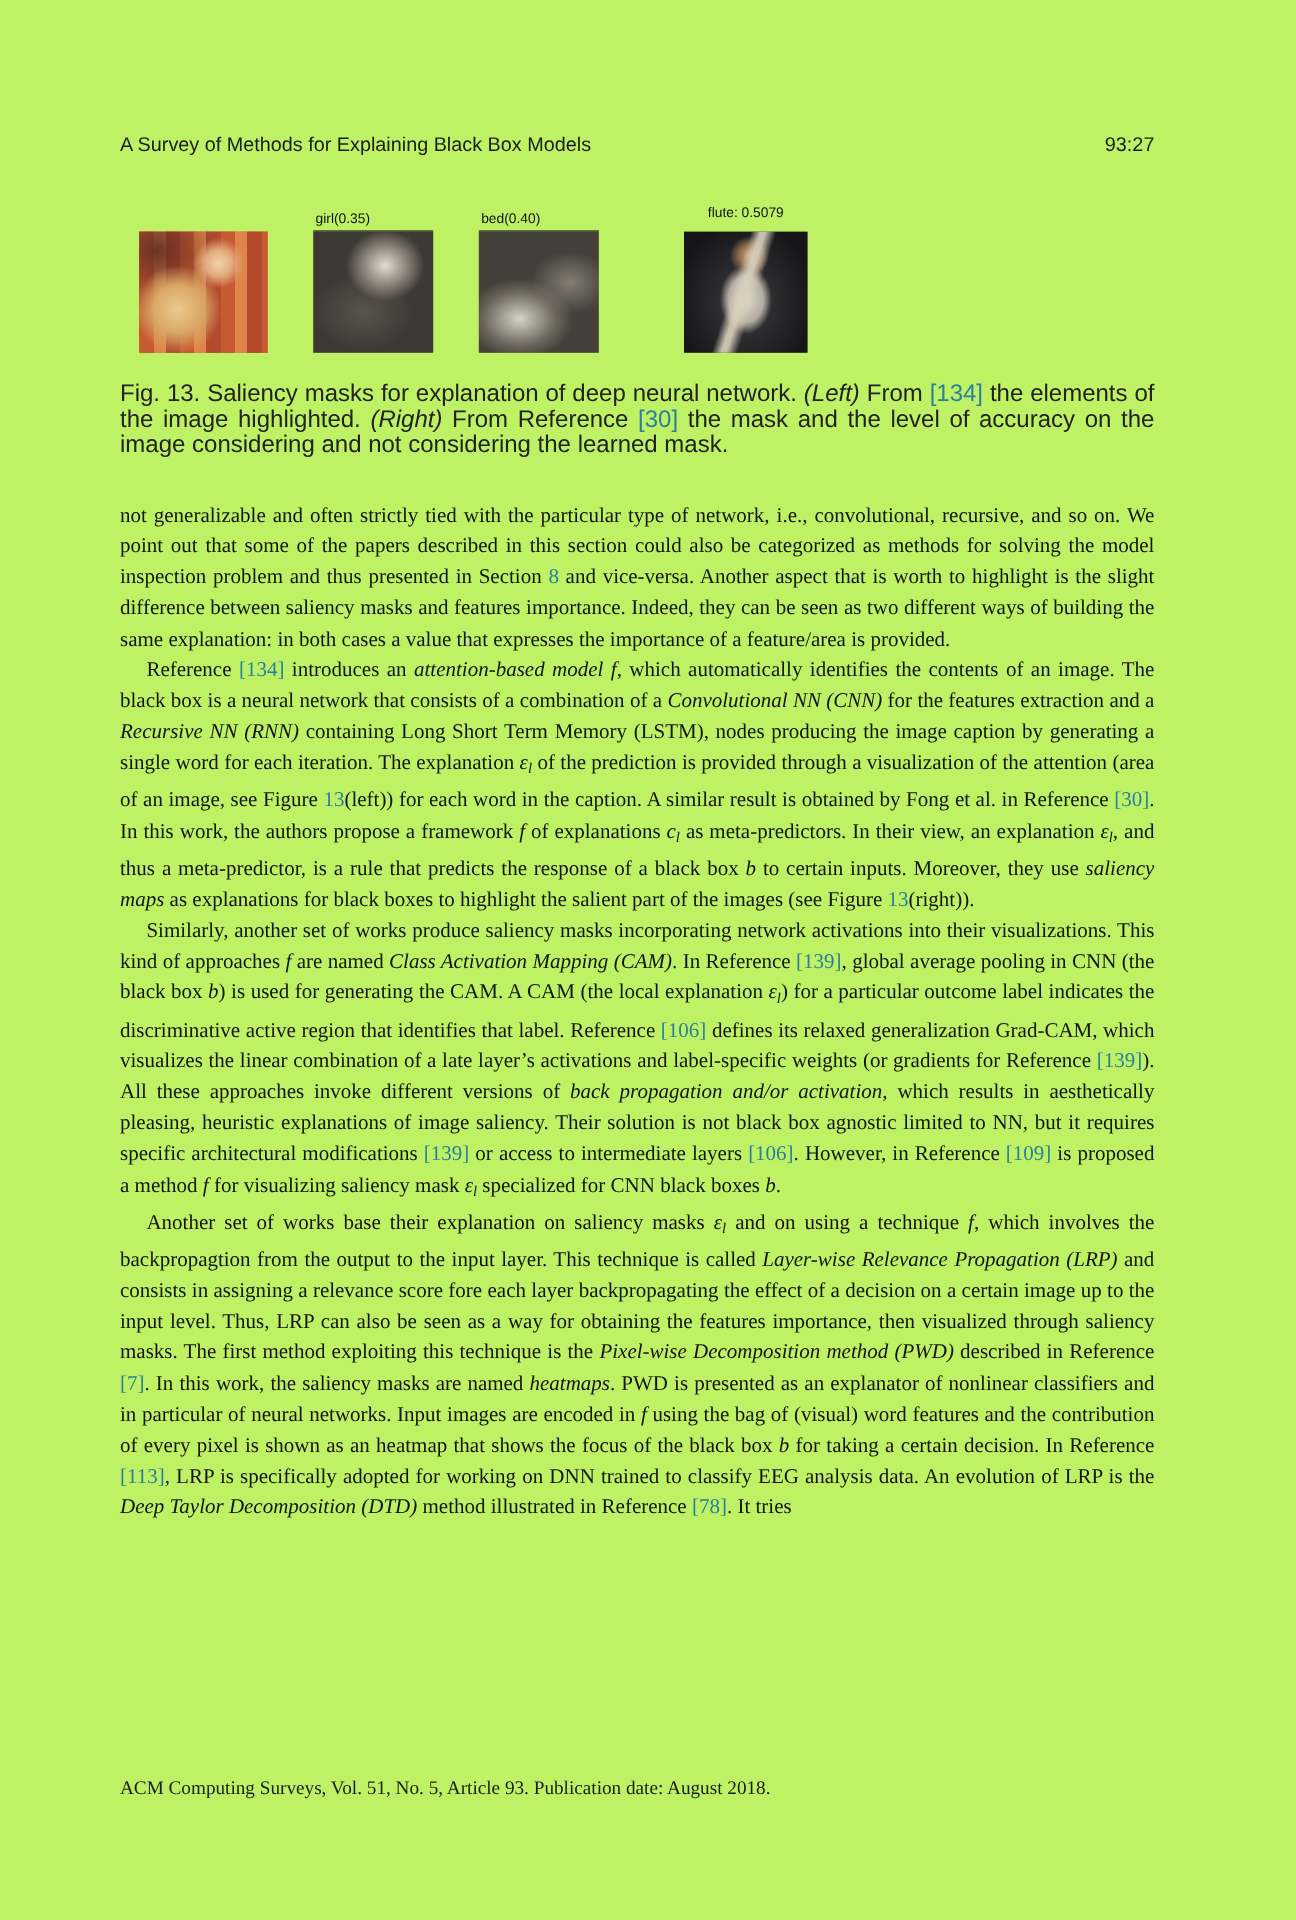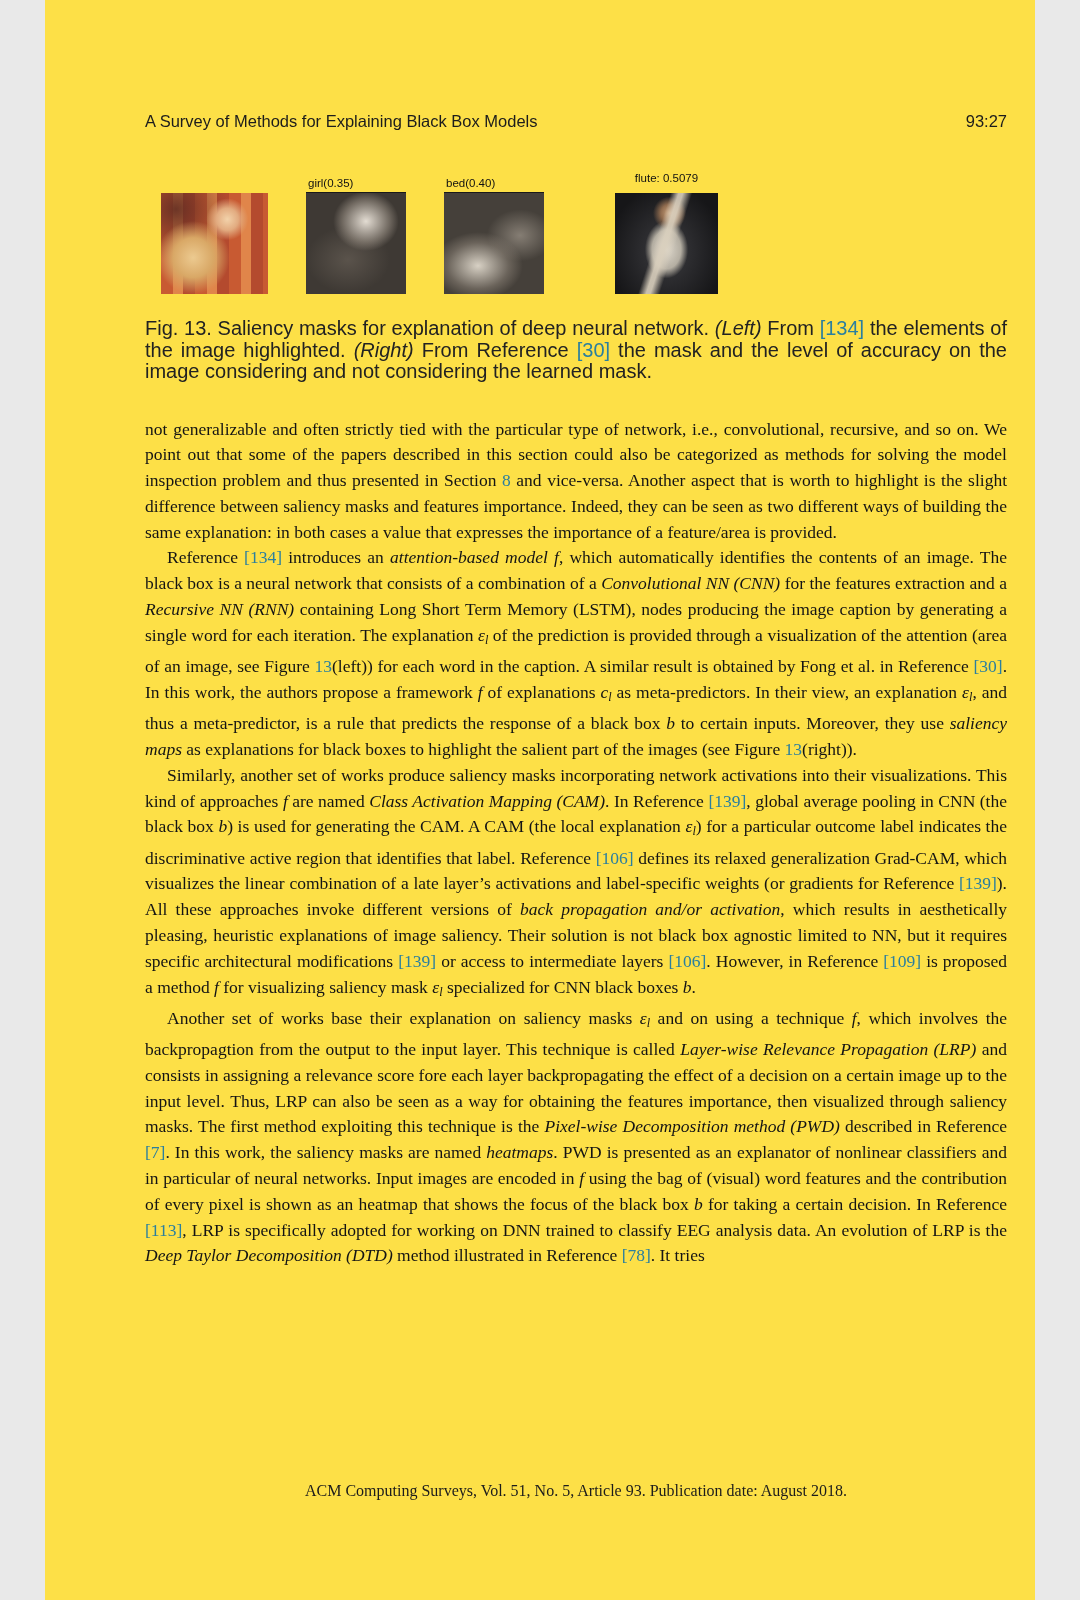--- a/index.html
+++ b/index.html
@@ -1,18 +1,18 @@
 <!DOCTYPE html>
 <html><head>
 <meta charset="utf-8">
 <style>
   html,body{margin:0;padding:0;background:#e9e9e9;}
   .page{
-    width:990px;height:1600px;position:relative;margin:0 auto;
-    background:#fde047;color:#1a1a1a;overflow:hidden;
+    width:1080px;height:1600px;position:relative;margin:0 auto;
+    background:#bef264;color:#1a1a1a;overflow:hidden;
     font-family:"Liberation Serif", serif;
   }
   .content{position:absolute;left:100px;top:112px;width:862px;}
 
   
   .running-head{
     display:flex;justify-content:space-between;align-items:baseline;
     font-family:"Liberation Sans", sans-serif;
     font-size:16.5px;color:#1c1c1c;
   }
@@ -106,21 +106,21 @@
   }
   .para.indent{text-indent:22px;}
 
   .seg-i{font-style:italic;}
   .seg-ref{color:#2a7f9f;}
   .seg-sub{font-style:italic;font-size:70%;vertical-align:-0.28em;letter-spacing:0;}
 
   
   .footer{
     position:absolute;left:100px;top:1482px;width:862px;
-    text-align:center;font-size:16px;color:#1c1c1c;
+    text-align:left;font-size:16px;color:#1c1c1c;
   }
 </style>
 </head>
 <body>
 
 <div class="page">
   <div class="content">
 
     <div class="running-head">
       <span>A Survey of Methods for Explaining Black Box Models</span>

